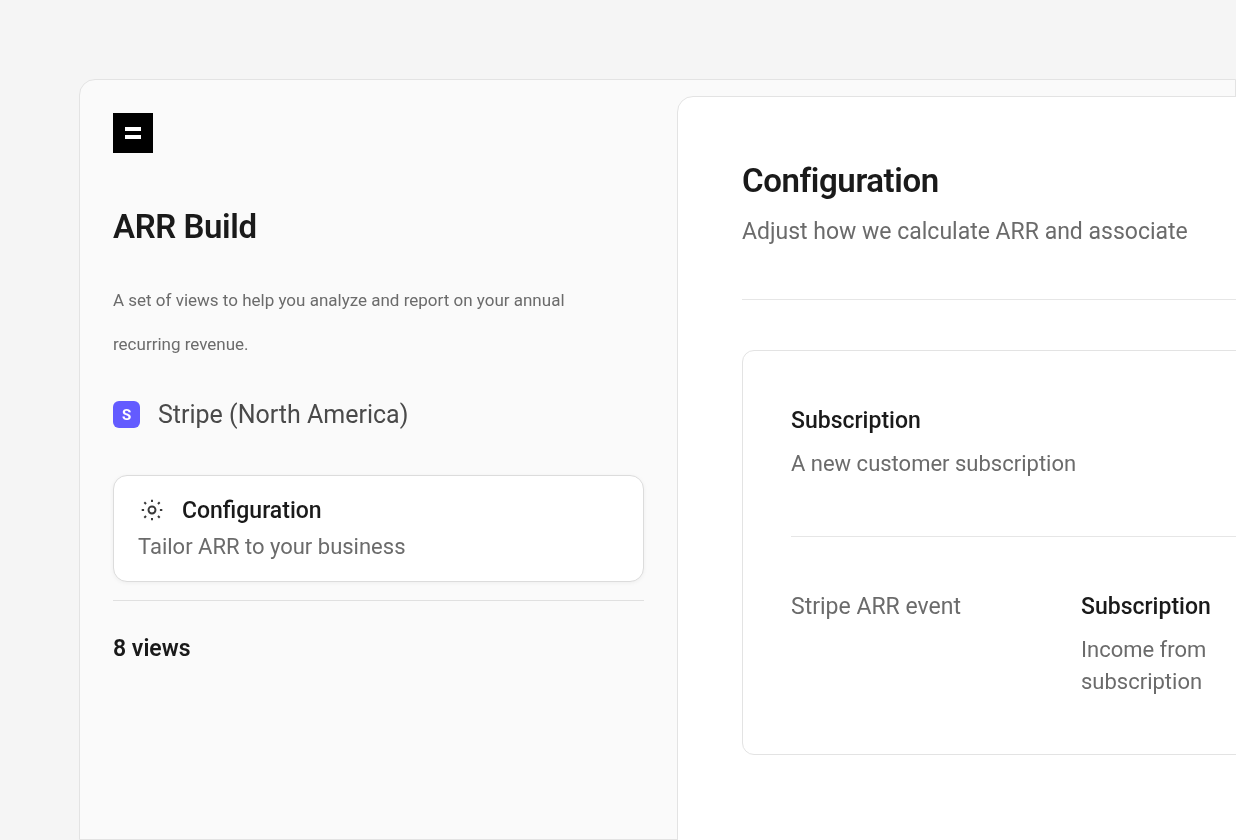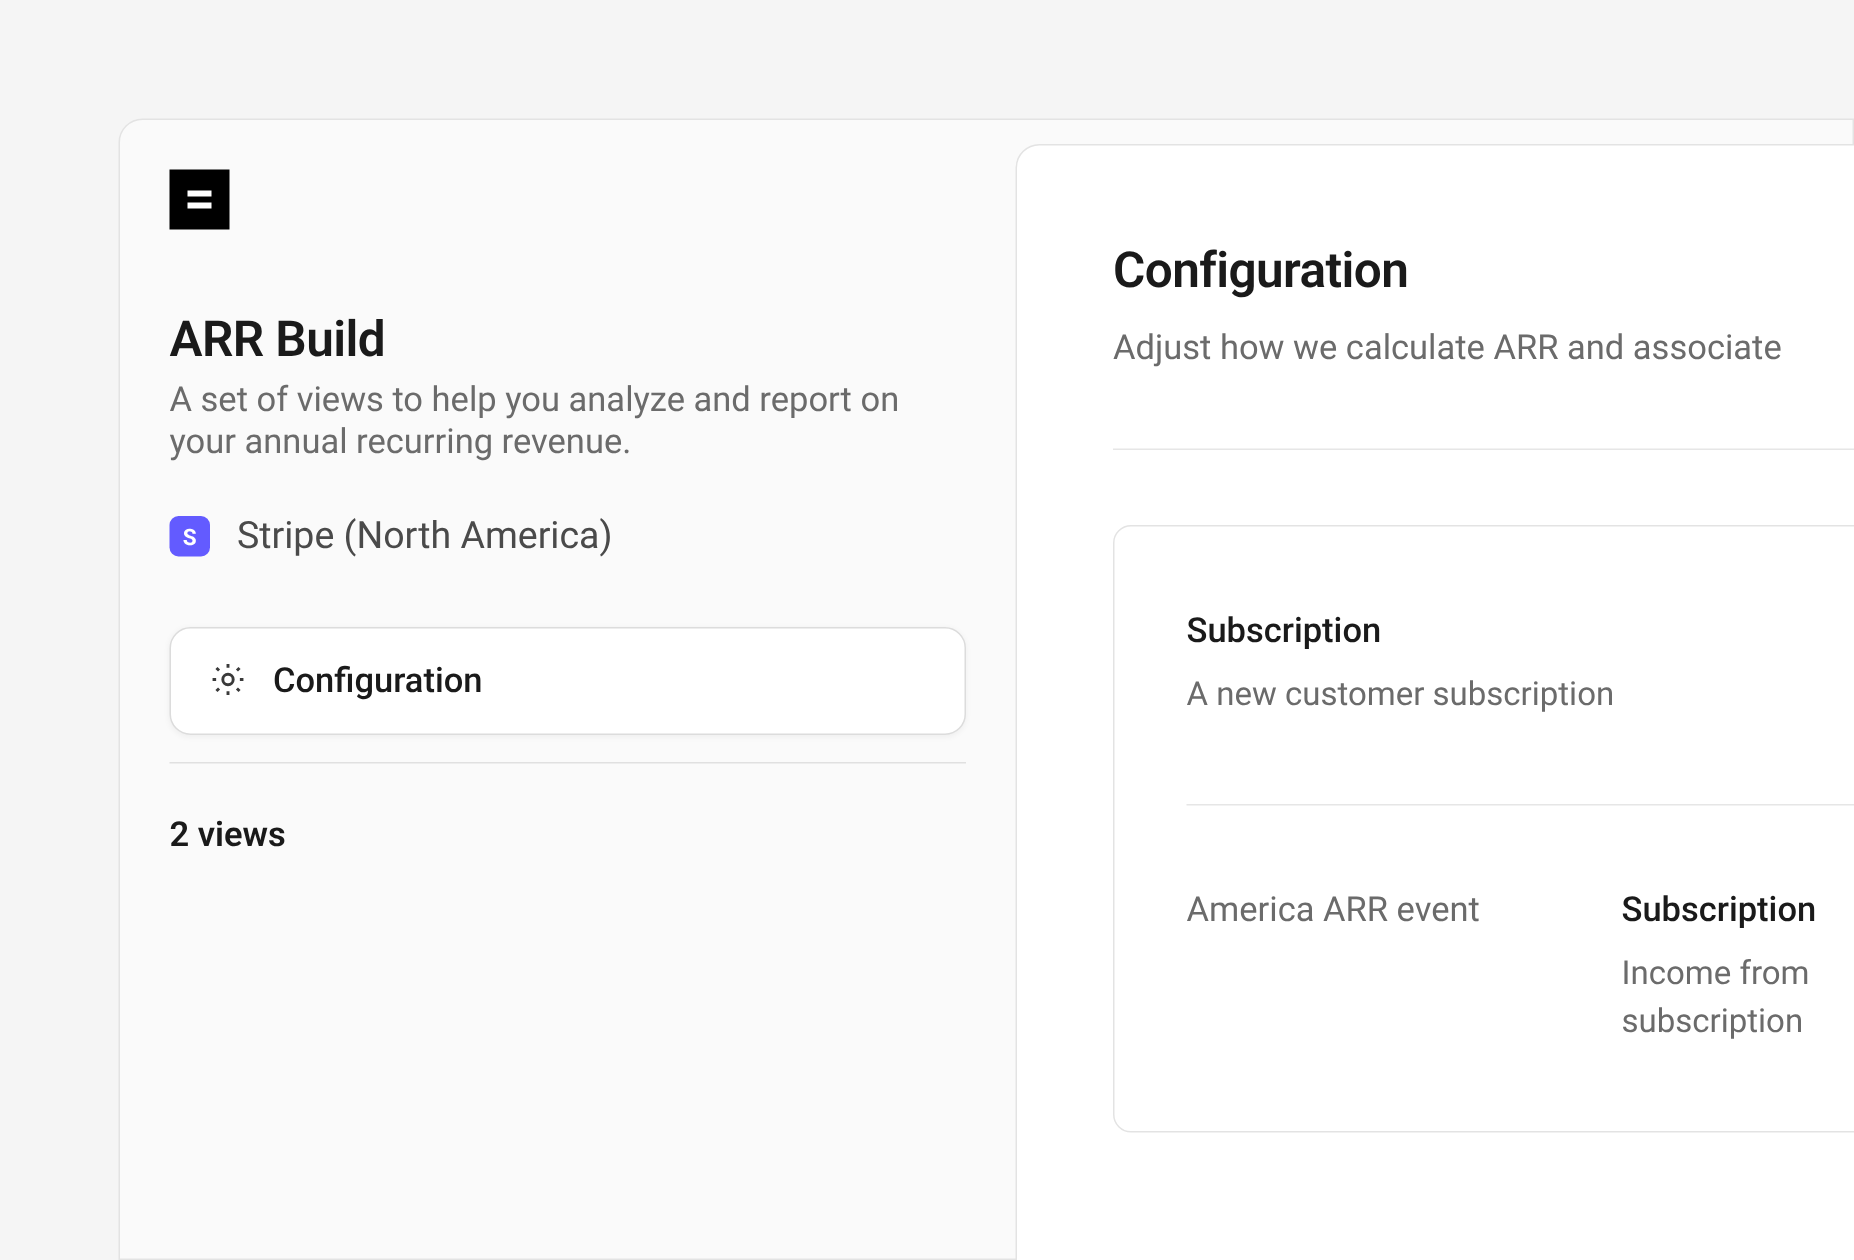--- a/index.html
+++ b/index.html
@@ -45,23 +45,23 @@
   .logo-square svg { display: block; }
 
   .left-title {
     margin-top: 54px;
     font-size: 33px;
     font-weight: 600;
     letter-spacing: -0.4px;
     color: #1a1a1a;
   }
   .left-desc {
-    margin-top: 7px;
-    font-size: 23px;
-    line-height: 28px;
+    margin-top: 32px;
+    font-size: 17px;
+    line-height: 44px;
     color: #6b6b6b;
     max-width: 520px;
   }
   .source-row {
     margin-top: 34px;
     display: flex;
     align-items: center;
     gap: 18px;
   }
   .stripe-badge {
@@ -224,47 +224,48 @@
         <div class="card active">
           <div class="card-head">
             <span class="card-icon">
               <svg width="26" height="26" viewBox="0 0 24 24" fill="none" stroke="currentColor" stroke-width="1.8">
                 <circle cx="12" cy="12" r="3.2"></circle>
                 <path d="M12 2.5v2.2M12 19.3v2.2M4.9 4.9l1.6 1.6M17.5 17.5l1.6 1.6M2.5 12h2.2M19.3 12h2.2M4.9 19.1l1.6-1.6M17.5 6.5l1.6-1.6"></path>
               </svg>
             </span>
             <span class="card-title">Configuration</span>
           </div>
+          <div class="card-sub">Tailor ARR to your business</div>
         </div>
 
 
       </div>
 
       <hr class="left-divider">
 
-      <div class="views-heading">2 views</div>
+      <div class="views-heading">8 views</div>
 
     </div>
 
     <div class="right-pane">
       <h2 class="right-title">Configuration</h2>
       <p class="right-desc">Adjust how we calculate ARR and associate</p>
       <hr class="right-divider">
 
       <div class="config-table">
 
         <div class="config-row">
           <div class="config-value">
             <div class="config-value-title">Subscription</div>
             <div class="config-value-desc">A new customer subscription</div>
           </div>
         </div>
 
         <div class="config-row">
-          <div class="config-label">America ARR event</div>
+          <div class="config-label">Stripe ARR event</div>
           <div class="config-value">
             <div class="config-value-title">Subscription</div>
             <div class="config-value-desc">Income from subscription</div>
           </div>
         </div>
 
       </div>
     </div>
 
   </div>

